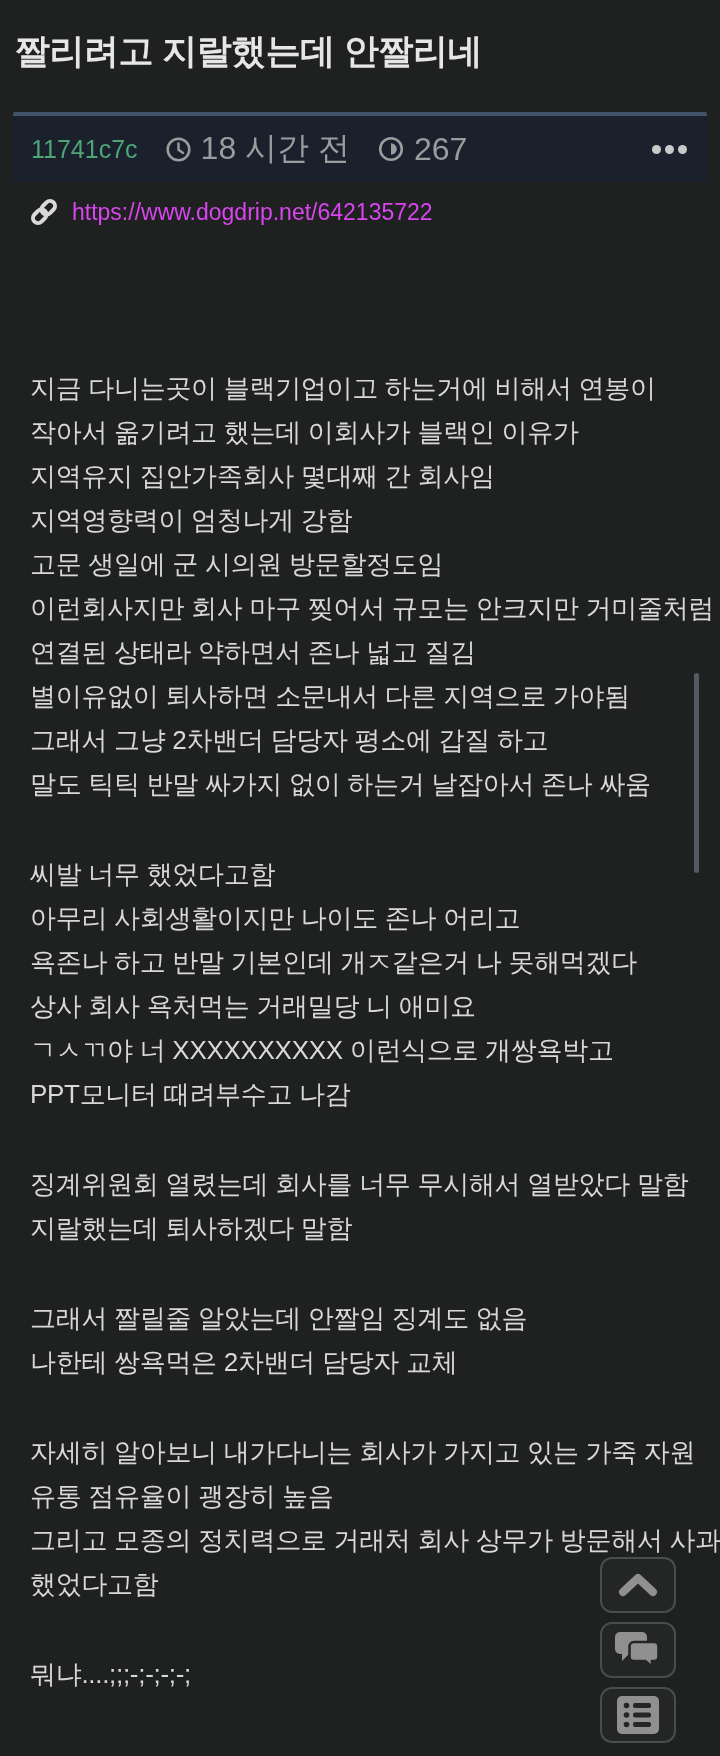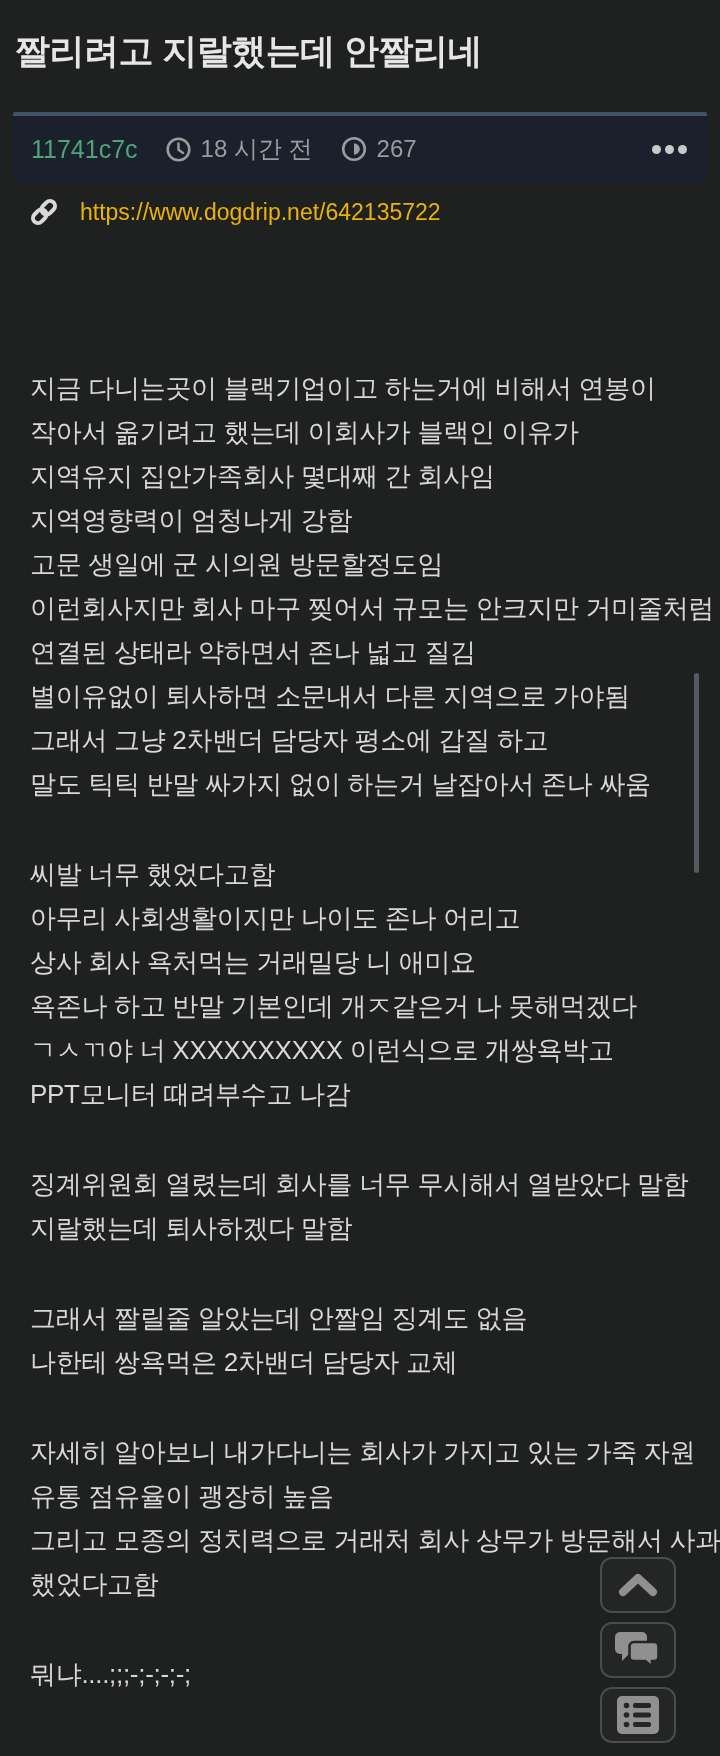--- a/index.html
+++ b/index.html
@@ -20,28 +20,28 @@
     height: 66px;
     background: #1a212c;
     border-top: 4px solid #41536a;
     border-radius: 2px;
     display: flex; align-items: center;
     padding: 0 18px;
     box-sizing: content-box;
     text-align: center;
   }
   .author { color: #4fa577; font-size: 25px; font-weight: 500; }
-  .meta-group { display: flex; align-items: center; gap: 9px; margin-left: 27px; color: #9a9c9e; font-size: 24px; }
+  .meta-group { display: flex; align-items: center; gap: 9px; margin-left: 27px; color: #9a9c9e; font-size: 32px; }
   .meta-group svg { display: block; }
   .more-dots { margin-left: auto; display: flex; gap: 4px; align-items: center; padding: 6px 2px; cursor: pointer; }
   .more-dots span { width: 9px; height: 9px; border-radius: 50%; background: #c9c9ca; }
   .link-row {
     margin: 14px 16px 0 28px;
-    display: flex; align-items: center; gap: 20px;
-    color: #eab308; font-size: 23px; white-space: nowrap;
+    display: flex; align-items: center; gap: 12px;
+    color: #d946ef; font-size: 23px; white-space: nowrap;
   }
   .post-body {
     margin: 138px 20px 0 30px;
     font-size: 26px; color: #d8d8d7;
   }
   .para { margin: 0 0 46px 0; }
   .para:last-child { margin-bottom: 0; }
   .line { line-height: 44px; min-height: 44px; white-space: nowrap; letter-spacing: -0.3px; }
   .scrollbar-thumb {
     position: absolute; right: 21px; top: 673px;
@@ -113,22 +113,22 @@
       <div class="line">고문 생일에 군 시의원 방문할정도임</div>
       <div class="line">이런회사지만 회사 마구 찢어서 규모는 안크지만 거미줄처럼</div>
       <div class="line">연결된 상태라 약하면서 존나 넓고 질김</div>
       <div class="line">별이유없이 퇴사하면 소문내서 다른 지역으로 가야됨</div>
       <div class="line">그래서 그냥 2차밴더 담당자 평소에 갑질 하고</div>
       <div class="line">말도 틱틱 반말 싸가지 없이 하는거 날잡아서 존나 싸움</div>
     </div>
     <div class="para">
       <div class="line">씨발 너무 했었다고함</div>
       <div class="line">아무리 사회생활이지만 나이도 존나 어리고</div>
+      <div class="line">욕존나 하고 반말 기본인데 개ㅈ같은거 나 못해먹겠다</div>
       <div class="line">상사 회사 욕처먹는 거래밀당 니 애미요</div>
-      <div class="line">욕존나 하고 반말 기본인데 개ㅈ같은거 나 못해먹겠다</div>
       <div class="line">ㄱㅅㄲ야 너 XXXXXXXXXX 이런식으로 개쌍욕박고</div>
       <div class="line">PPT모니터 때려부수고 나감</div>
     </div>
     <div class="para">
       <div class="line">징계위원회 열렸는데 회사를 너무 무시해서 열받았다 말함</div>
       <div class="line">지랄했는데 퇴사하겠다 말함</div>
     </div>
     <div class="para">
       <div class="line">그래서 짤릴줄 알았는데 안짤임 징계도 없음</div>
       <div class="line">나한테 쌍욕먹은 2차밴더 담당자 교체</div>

